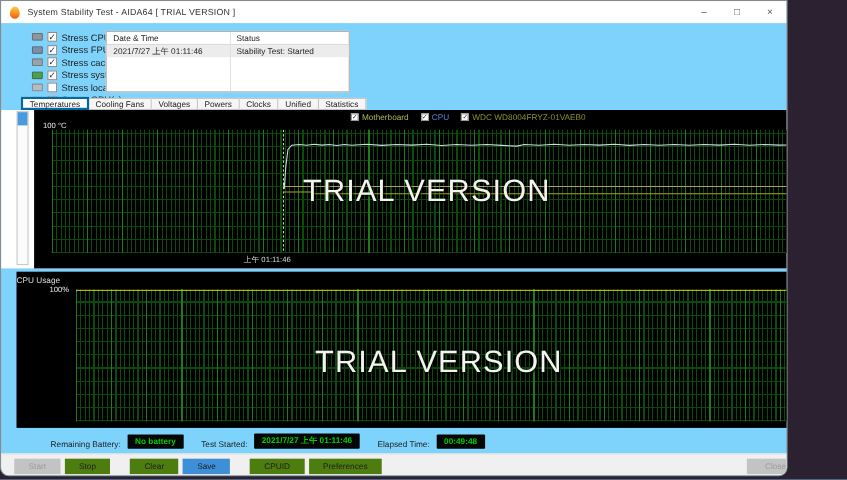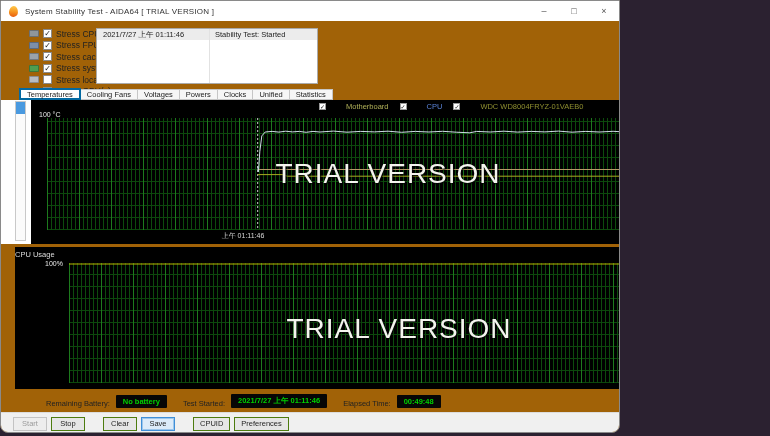--- a/index.html
+++ b/index.html
@@ -1,20 +1,20 @@
 <!DOCTYPE html>
 <html><head>
 <meta charset="utf-8">
 <style>
   * { box-sizing: border-box; margin: 0; padding: 0; }
   html,body { width:770px; height:436px; overflow:hidden; }
   body { background:#2b2130; font-family:"Liberation Sans", sans-serif; position:relative; }
 
-  .window { position:absolute; left:0; top:0; width:620px; height:433px;
-            background:#a16207; border:1px solid #8a8a8a; border-radius:0 0 8px 8px; overflow:hidden;text-decoration:underline; }
+  .window { position:absolute; left:0; top:0; width:716px; height:433px;
+            background:#7dd3fc; border:1px solid #8a8a8a; border-radius:0 0 8px 8px; overflow:hidden;text-decoration:underline; }
 
   
   .titlebar { position:absolute; left:0; top:0; width:100%; height:20px; background:#fff;
               display:flex; align-items:center; padding-left:8px; }
   .flame { width:9px; height:11px; background:linear-gradient(180deg,#ffc94d 0%,#f6921e 55%,#e85d10 100%);
            border-radius:50% 50% 50% 50% / 58% 58% 42% 42%; transform:rotate(4deg); }
   .title-text { margin-left:7px; font-size:8px; color:#333; letter-spacing:.2px; }
   .win-btns { margin-left:auto; display:flex; height:100%; }
   .win-btn { width:30px; height:100%; display:flex; align-items:center; justify-content:center;
              color:#555; font-size:9px; }
@@ -50,21 +50,21 @@
     background-image:
       repeating-linear-gradient(90deg, #1d7a1d 0 1px, transparent 1px 32px),
       repeating-linear-gradient(90deg, #0d4b0d 0 1px, transparent 1px 4px),
       repeating-linear-gradient(0deg, #0c470c 0 1px, transparent 1px 12px); }
 
   .chart-top-zone { position:absolute; left:0; top:99px; width:758px; height:144px; background:#fff; }
   .vslider { position:absolute; left:14px; top:1px; width:11px; height:140px; background:#fbfbfb; border:1px solid #c9c9c9; }
   .vthumb { position:absolute; left:0; top:0; width:100%; height:12px; background:#4a9ae0; }
   .chart1 { position:absolute; left:30px; top:0; width:726px; height:144px; background:#000; }
   .legend { position:absolute; left:288px; top:2px; display:flex; gap:11px; align-items:center; font-size:7.5px; }
-  .legend-item { display:flex; gap:20px; align-items:center; }
+  .legend-item { display:flex; gap:3px; align-items:center; }
   .legend-cb { width:7px; height:7px; background:#fff; border:1px solid #999; font-size:6px; line-height:6px;
                text-align:center; color:#111; }
   .legend-cb::after { content:"✓"; }
   .axis-label { position:absolute; color:#e8e8e8; font-size:7px; }
   .plot1 { position:absolute; left:16px; top:18px; width:682px; height:112px; }
   .plot1 svg, .plot2 svg { position:absolute; left:0; top:0; width:100%; height:100%; }
   .vgutter { position:absolute; left:700px; top:18px; width:26px; height:112px; }
   .vlabel { position:absolute; left:4px; font-size:7.5px; font-weight:bold; }
   .time-label { position:absolute; left:182px; top:131px; width:60px; text-align:center;
                 color:#d8d8d8; font-size:7px; }
@@ -78,21 +78,21 @@
   
   .statusrow { position:absolute; left:45px; top:393px; display:flex; align-items:flex-end; gap:6px;
                font-size:7.5px; color:#222; }
   .status-box { background:#060606; font-size:7.5px; font-weight:bold; padding:2px 7px; border-radius:1px;
                 font-family:"Liberation Sans", sans-serif; }
   .sr-gap { margin-left:10px; }
 
   
   .buttonbar { position:absolute; left:0; top:411px; width:758px; height:22px; background:#f0f0f0;
                border-top:1px solid #dcdcdc; display:flex; align-items:center; padding-left:12px; }
-  .abtn { min-width:34px; height:14px; font-size:7.5px; background:#e6e6e6; border:1px solid #4d7c0f;
+  .abtn { min-width:34px; height:14px; font-size:7.5px; background:#e6e6e6; border:7px solid #4d7c0f;
           display:inline-flex; align-items:center; justify-content:center; color:#1f1f1f;
           margin-right:4px; padding:0 6px; }
   .abtn.disabled { color:#9c9c9c; border-color:#c3c3c3; background:#ededed; }
   .abtn.focused { background:#dcebf9; border-color:#3f8fd8; box-shadow:inset 0 0 0 1px #9cc6ec; }
   .abtn.right { position:absolute; right:12px; margin-right:16px; min-width:52px; }
 </style>
 </head>
 <body>
 
 <div class="window">
@@ -135,20 +135,24 @@
     </div>
     <div class="stress-row">
       <span class="opt-icon gpu-icon"></span>
       <span class="cb"></span>
       <span>Stress GPU(s)</span>
     </div>
   </div>
 
   <div class="log-table">
     <div class="lt-colline"></div>
+    <div class="lt-header">
+      <div class="lt-h1">Date &amp; Time</div>
+      <div class="lt-h2">Status</div>
+    </div>
     <div class="lt-row">
       <div class="lt-c1">2021/7/27 上午 01:11:46</div>
       <div class="lt-c2">Stability Test: Started</div>
     </div>
   </div>
 
   <div class="tabs">
     <div class="tab active">Temperatures</div>
     <div class="tab">Cooling Fans</div>
     <div class="tab">Voltages</div>

